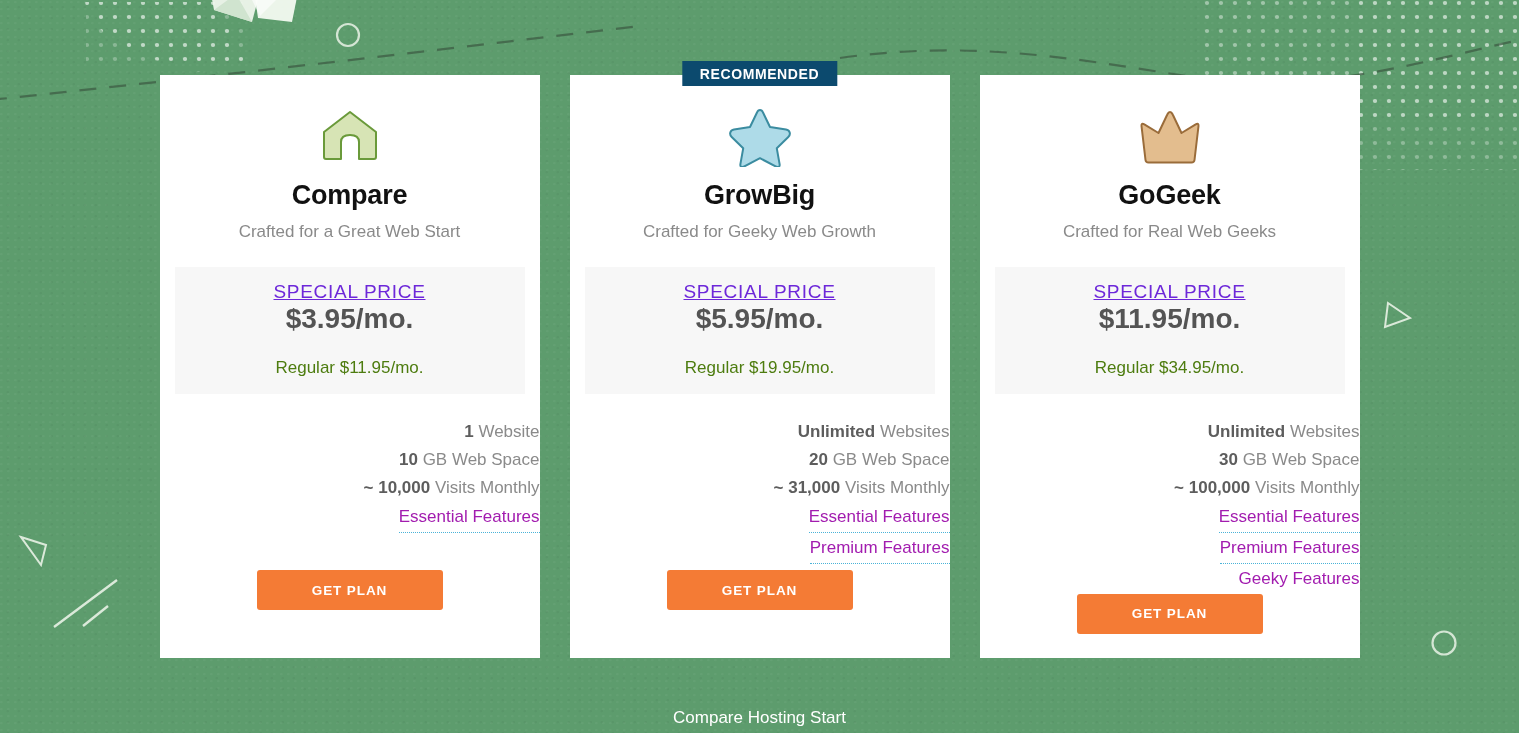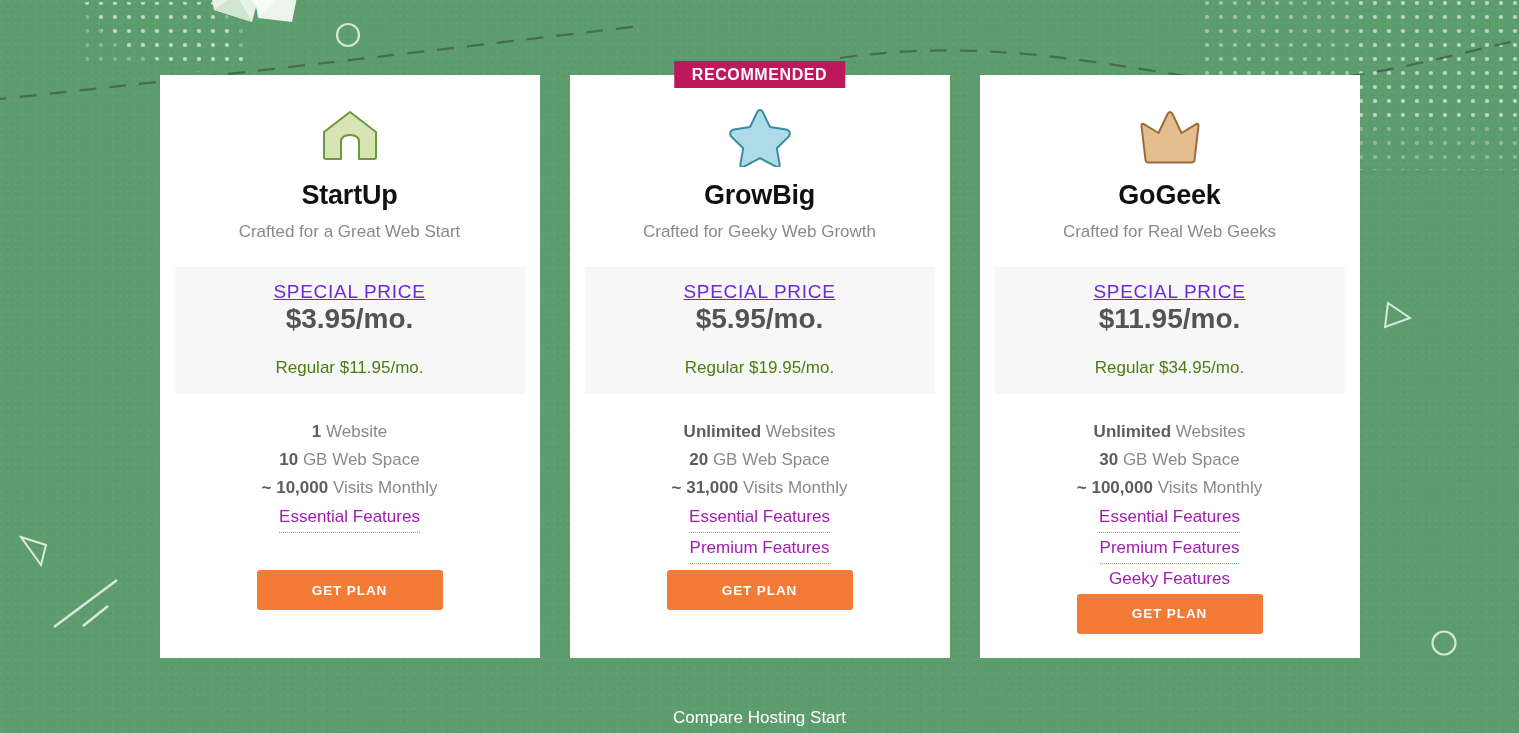--- a/index.html
+++ b/index.html
@@ -57,23 +57,23 @@
     flex-direction: column;
     align-items: center;
     padding-top: 30px;
   }
 
   .rec-badge {
     position: absolute;
     top: -14px;
     left: 50%;
     transform: translateX(-50%);
-    background: #be185d;
+    background: #0c4a6e;
     color: #ffffff;
-    font-size: 16px;
+    font-size: 14px;
     font-weight: bold;
     letter-spacing: .6px;
     padding: 6px 18px 5px;
     line-height: 1;
     white-space: nowrap;
   }
 
   .plan-icon {
     height: 62px;
     display: flex;
@@ -121,21 +121,21 @@
   }
 
   .price-regular {
     font-size: 17px;
     color: #4d7c0f;
     margin-top: 23px;
   }
 
   .features {
     margin-top: 24px;
-    text-align: center;
+    text-align: right;
     width: 100%;
   }
 
   .feature-line {
     font-size: 17px;
     color: #8a8a8a;
     line-height: 28px;
     white-space: nowrap;
   }
 
@@ -234,21 +234,21 @@
   <line x1="83" y1="626" x2="108" y2="606" stroke="#e9f2e6" stroke-width="2.4" opacity="0.9"></line>
 </svg>
 
 <div class="plans-row">
     <div class="plan-card">
       <div class="plan-icon">
         <svg width="62" height="62" viewBox="0 0 62 62">
           <path d="M31 7 L57 27 L57 52 Q57 54 55 54 L40 54 L40 37 Q40 30 31 30 Q22 30 22 37 L22 54 L7 54 Q5 54 5 52 L5 27 Z" fill="#d7e4b5" stroke="#6a9a3a" stroke-width="2" stroke-linejoin="round"></path>
         </svg>
       </div>
-      <div class="plan-name">StartUp</div>
+      <div class="plan-name">Compare</div>
       <div class="plan-tagline">Crafted for a Great Web Start</div>
       <div class="price-box">
         <div class="price-label">SPECIAL PRICE</div>
         <div class="price-main">$3.95/mo.</div>
         <div class="price-regular">Regular $11.95/mo.</div>
       </div>
       <div class="features">
         <div class="feature-line"><b>1</b><span> Website</span></div>
         <div class="feature-line"><b>10</b><span> GB Web Space</span></div>
         <div class="feature-line"><b>~ 10,000</b><span> Visits Monthly</span></div>

